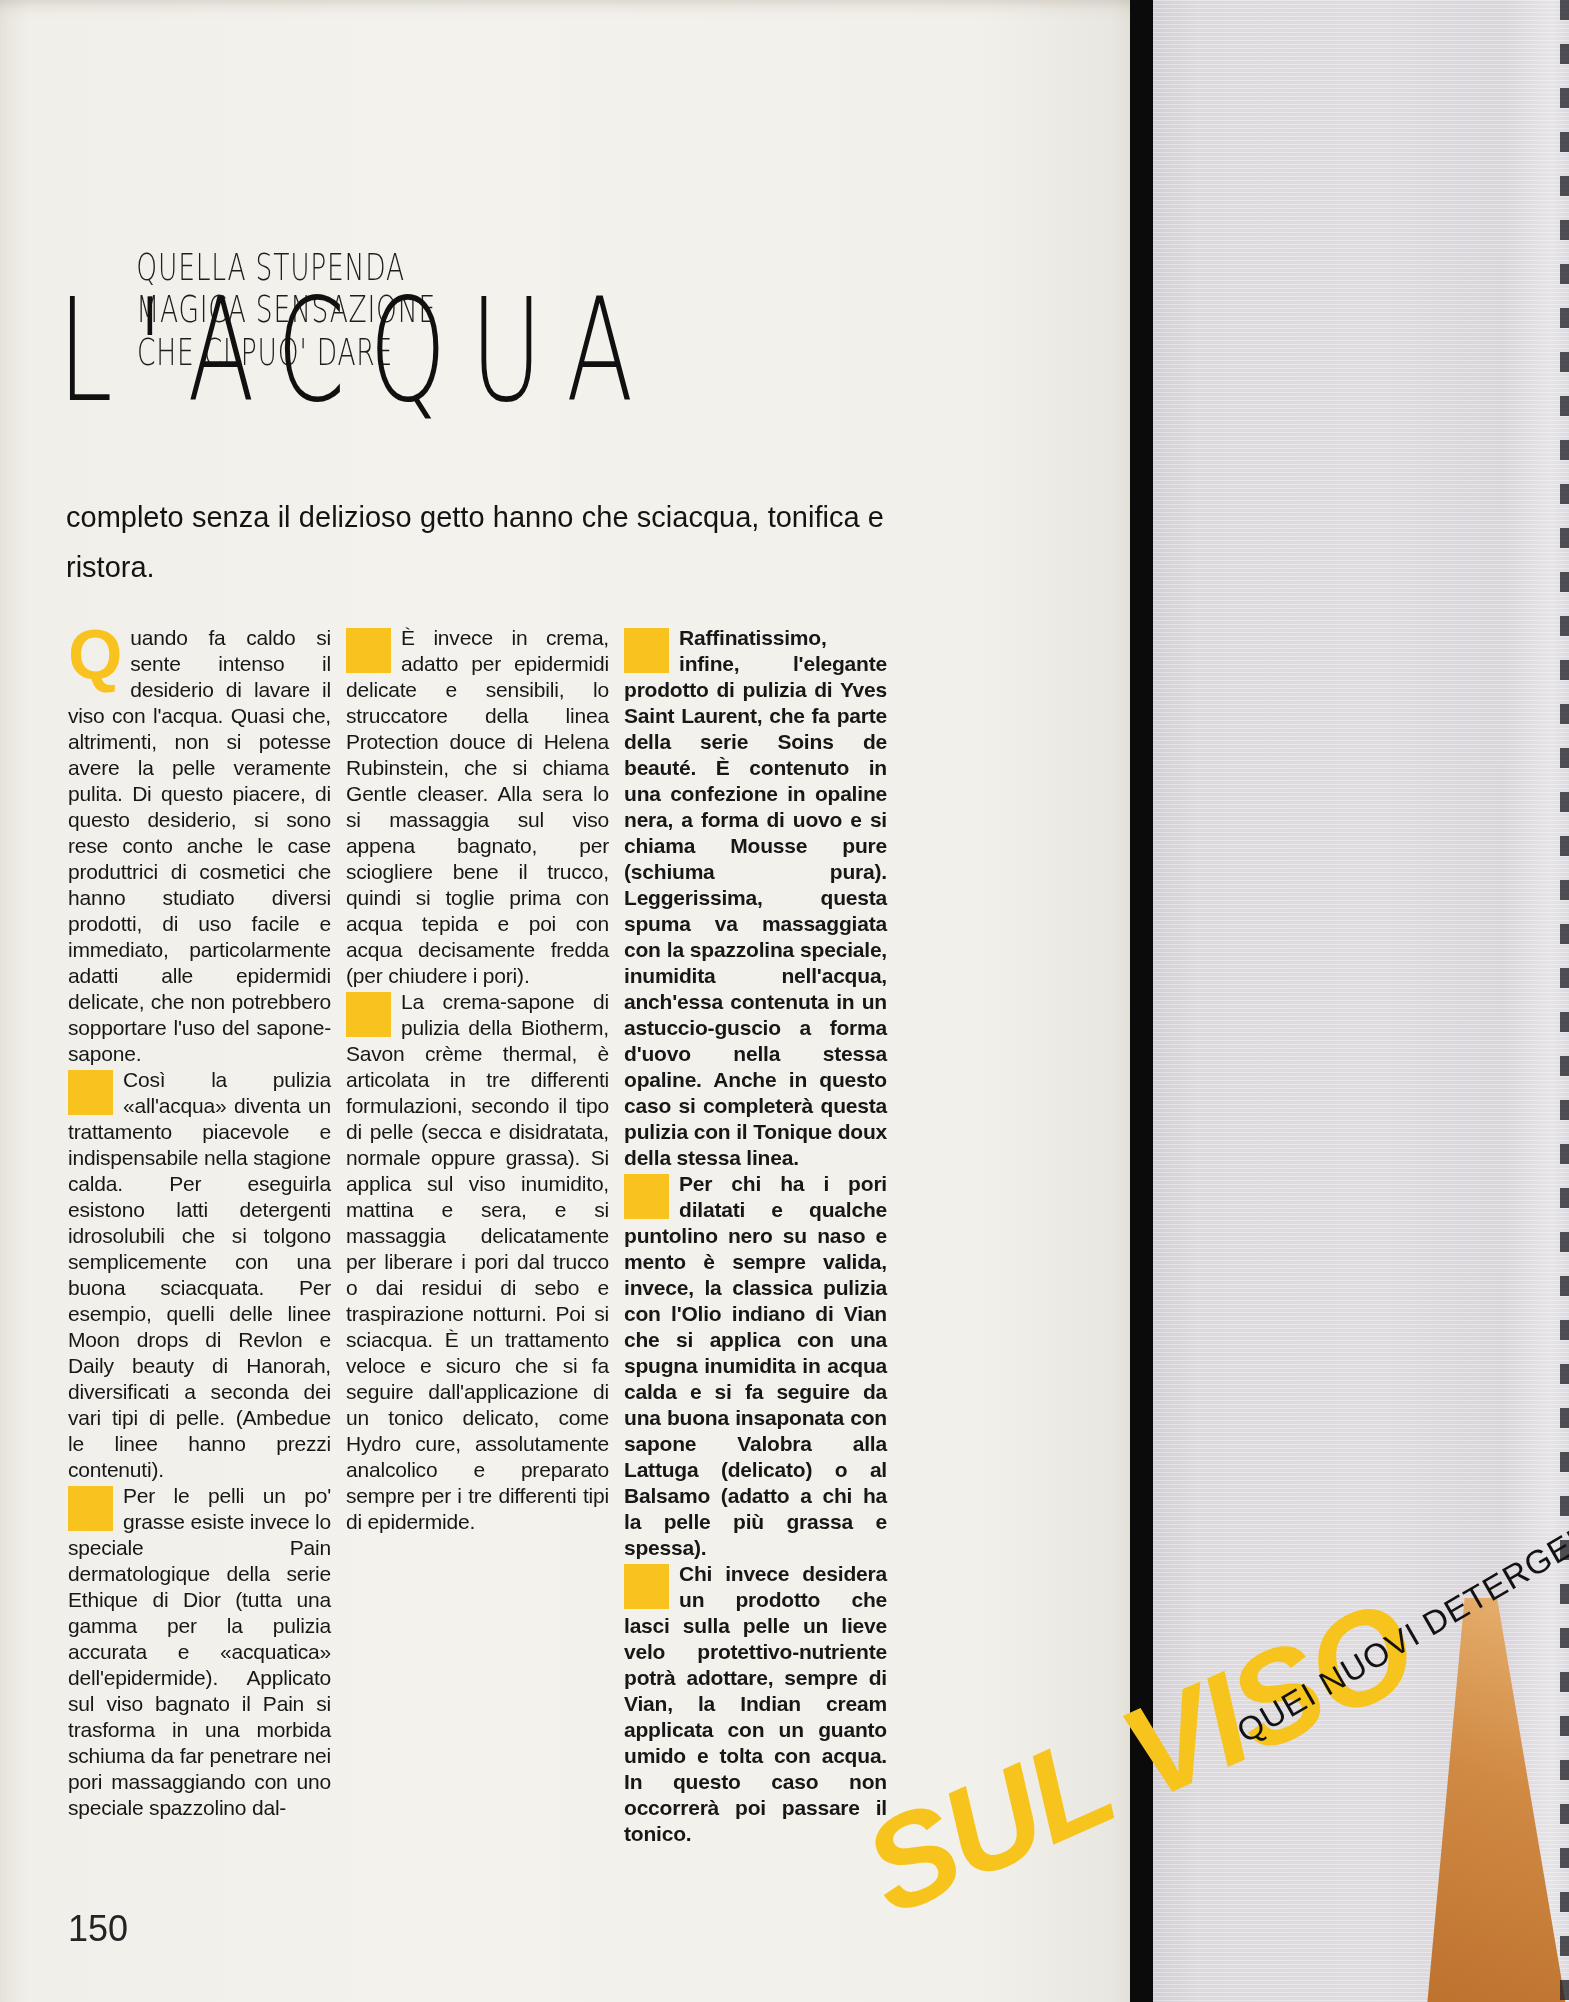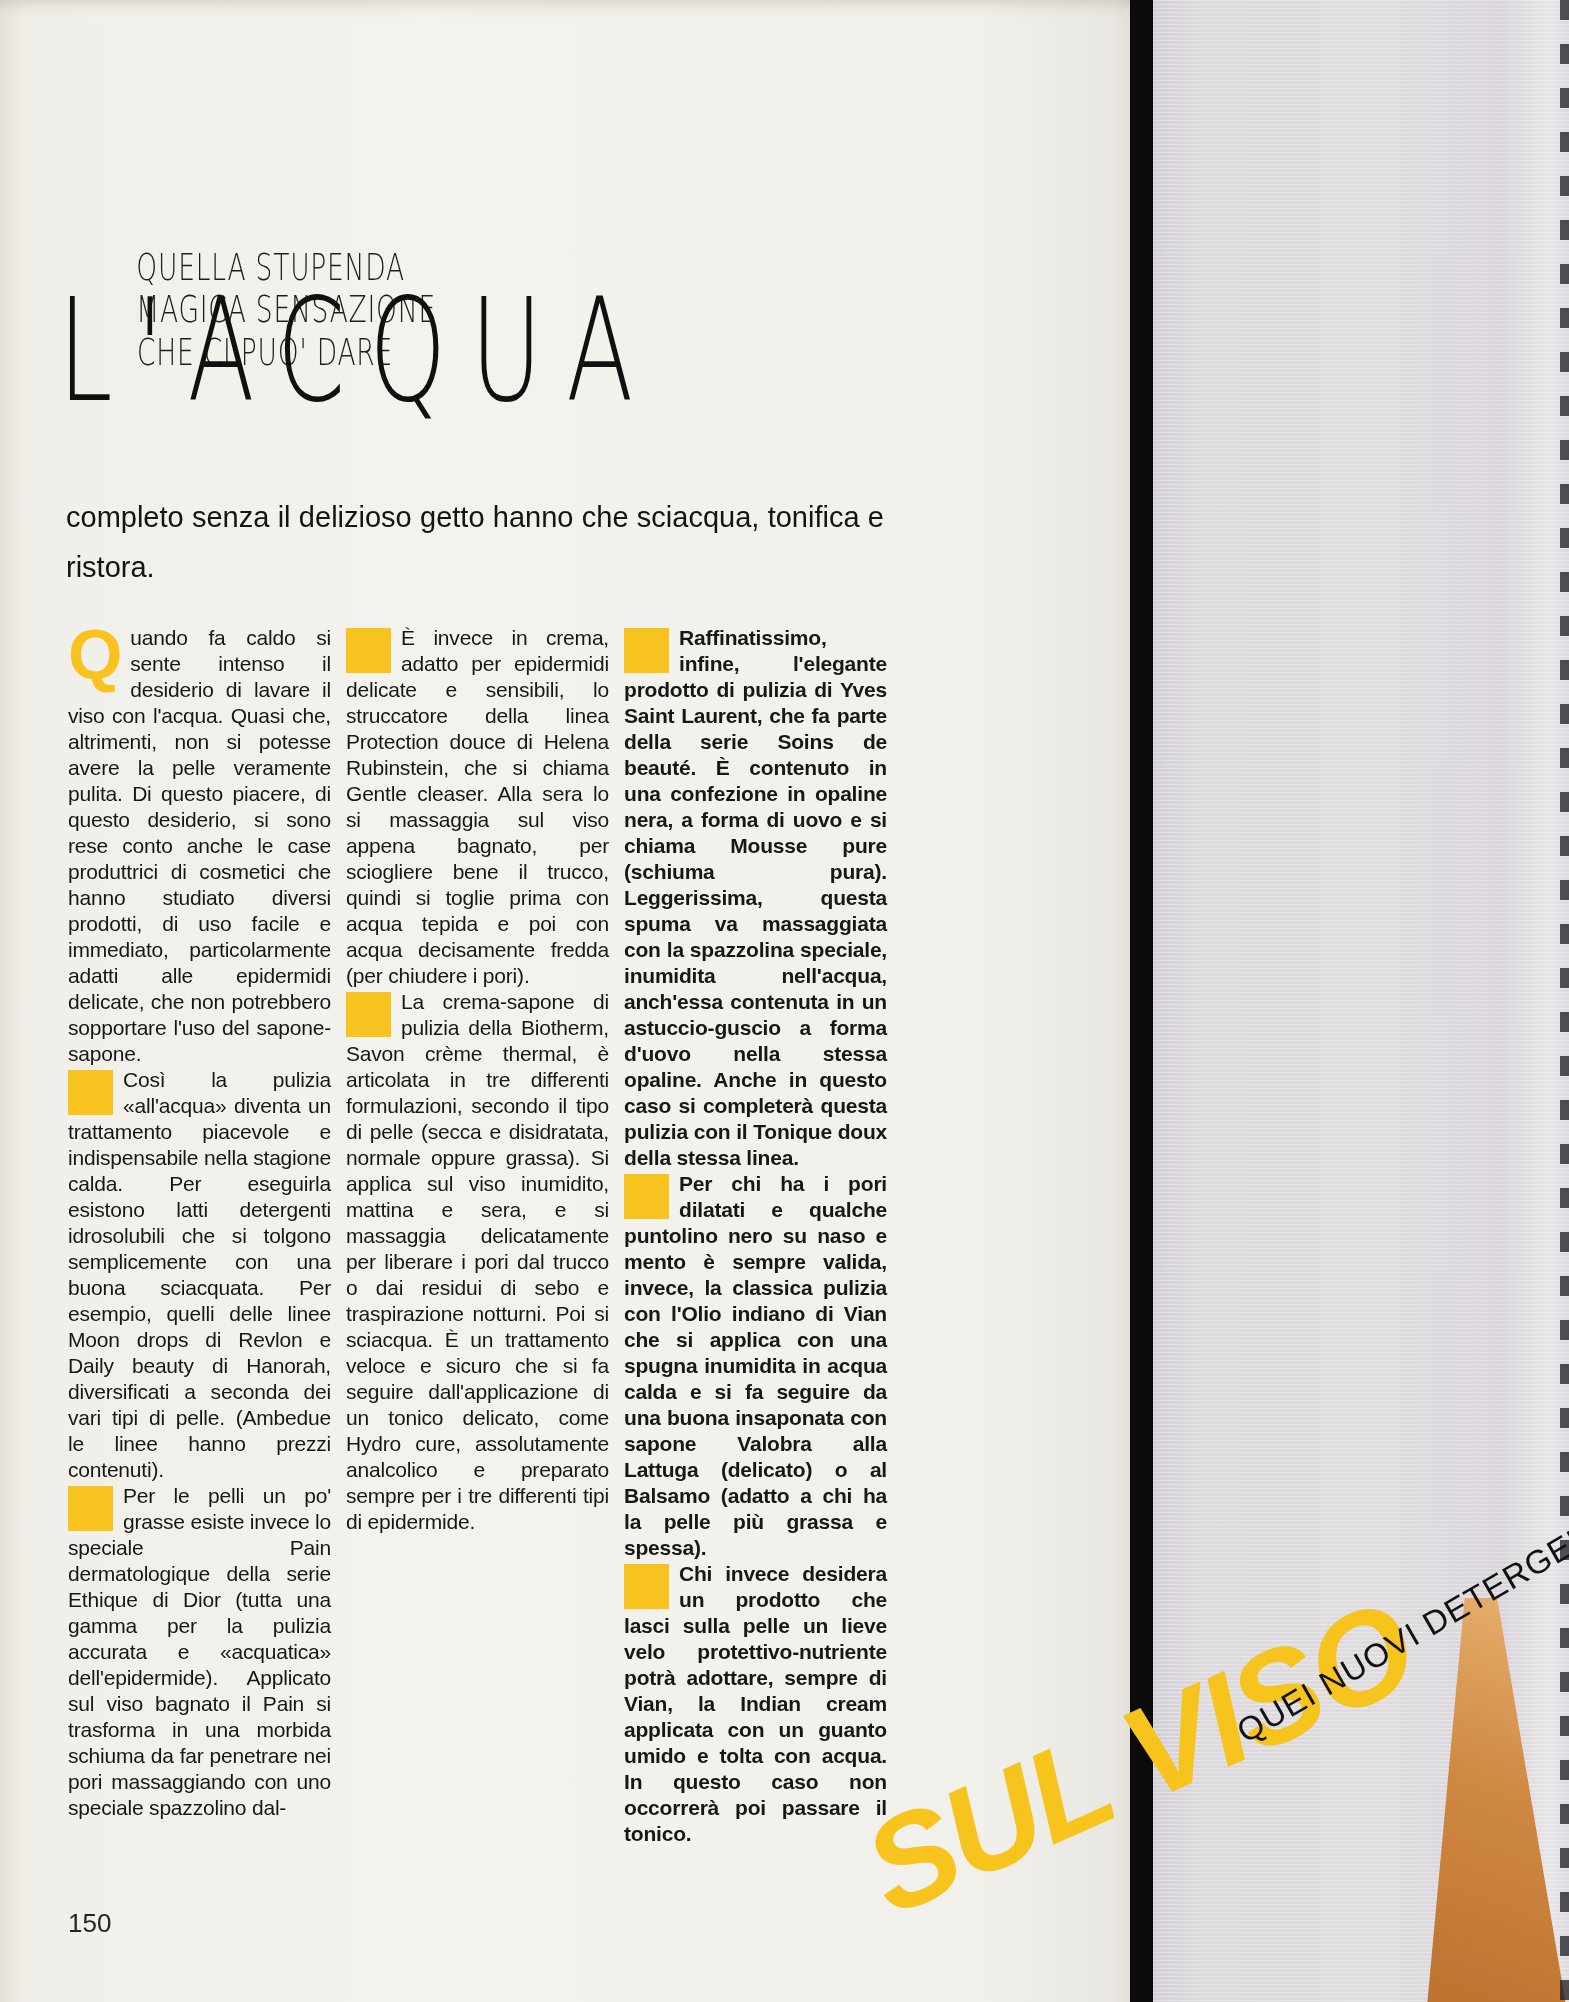--- a/index.html
+++ b/index.html
@@ -39,21 +39,21 @@
   .col1{left:68px;} .col2{left:346px;} .col3{left:624px;font-weight:bold;}
   .para{margin:0;}
   .dropcap{
     float:left;font-weight:bold;font-size:70px;line-height:50px;
     color:#F9C31F;margin:5px 8px 0 0;
   }
   .sq{
     float:left;width:45px;height:45px;background:#F9C31F;
     margin:3px 10px 1px 0;
   }
-  .pageno{position:absolute;left:68px;top:1908px;font-size:26px;color:#242424;}
+  .pageno{position:absolute;left:68px;top:1908px;font-size:36px;color:#242424;}
   
   .gutter{position:absolute;left:1130px;top:0;width:23px;height:2002px;background:#0b0b0c;z-index:5;}
   .next-page{
     position:absolute;left:1153px;top:0;width:416px;height:2002px;z-index:4;
     background:linear-gradient(90deg,#d3cfd6 0,#dddade 45px,#dfdce0 230px,#d9d5db 350px,#e6e4e7 398px,#dcdadf 416px);
   }
   .next-page::before{
     content:"";position:absolute;inset:0;
     background:repeating-linear-gradient(180deg,rgba(255,255,255,.35) 0 1px,rgba(0,0,0,0) 1px 4px);
     pointer-events:none;

